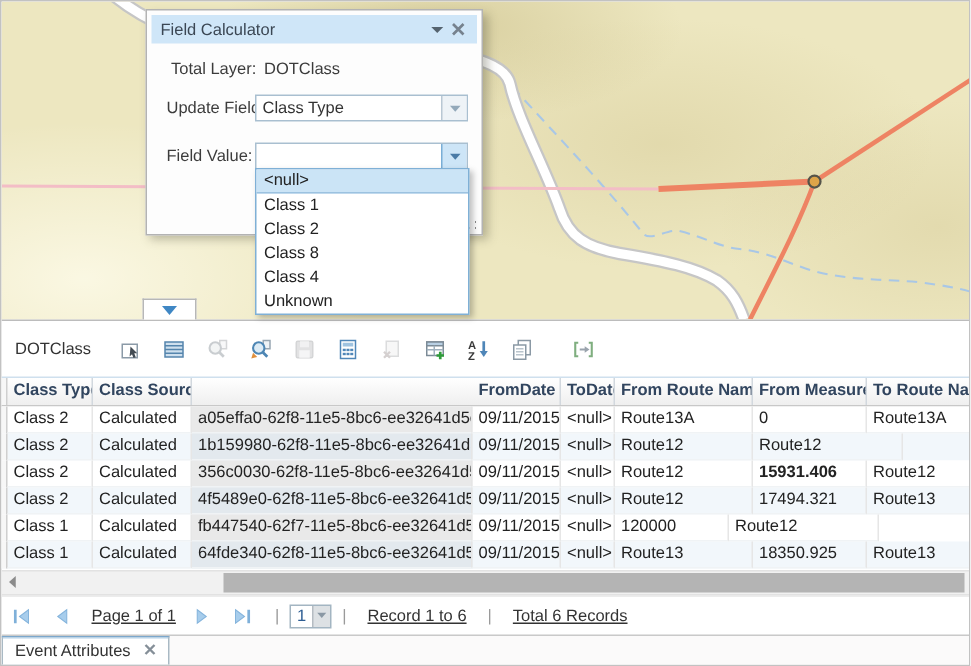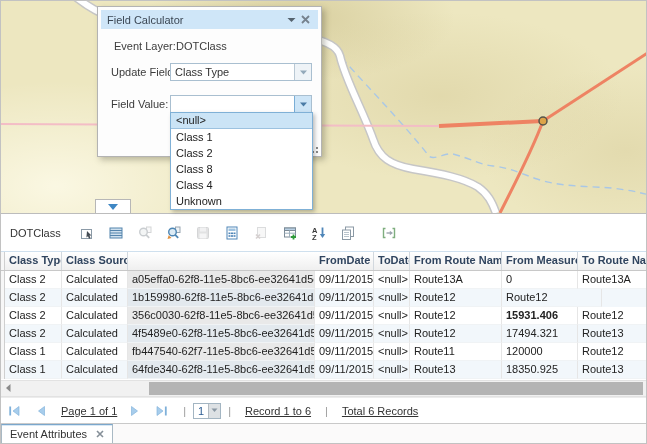--- a/index.html
+++ b/index.html
@@ -125,21 +125,21 @@
             <path d="M0.5 2l4 4 4-4z" fill="#55636f"></path>
           </svg>
       </span>
       <span class="tb-btn">
         <svg width="9" height="9" viewBox="0 0 9 9">
             <path d="M1 1l7 7M8 1l-7 7" stroke="#76828e" stroke-width="1.8" fill="none"></path>
           </svg>
       </span>
     </div>
 
-    <span class="d-label" style="left:16px;top:33px">Event Layer:</span>
+    <span class="d-label" style="left:16px;top:33px">Total Layer:</span>
     <span class="d-value" style="left:78px;top:33px">DOTClass</span>
 
     <span class="d-label" style="left:13px;top:59px">Update Field:</span>
     <div class="combo" style="left:72px;top:56px">
       <span class="combo-text">Class Type</span>
       <span class="combo-btn">
         <svg width="9" height="7" viewBox="0 0 9 7">
             <path d="M1 1.5l3.5 4 3.5-4z" fill="#93a9ba"></path>
           </svg>
       </span>
@@ -319,21 +319,20 @@
             <div class="cell c6" style="width: 76px;">17494.321</div>
             <div class="cell c7" style="width: 100px;">Route13</div>
           </div>
           <div class="g-row">
             <div class="strip"></div>
             <div class="cell c0" style="width: 57px;">Class 1</div>
             <div class="cell c1" style="width: 66px;">Calculated</div>
             <div class="cell c2" style="width: 187px;">fb447540-62f7-11e5-8bc6-ee32641d5ec9</div>
             <div class="cell c3" style="width: 59px;">09/11/2015</div>
             <div class="cell c4" style="width: 36px;">&lt;null&gt;</div>
-            <div class="cell c5" style="width: 92px;">Route11</div>
             <div class="cell c6" style="width: 76px;">120000</div>
             <div class="cell c7" style="width: 100px;">Route12</div>
           </div>
           <div class="g-row">
             <div class="strip"></div>
             <div class="cell c0" style="width: 57px;">Class 1</div>
             <div class="cell c1" style="width: 66px;">Calculated</div>
             <div class="cell c2" style="width: 187px;">64fde340-62f8-11e5-8bc6-ee32641d5ec9</div>
             <div class="cell c3" style="width: 59px;">09/11/2015</div>
             <div class="cell c4" style="width: 36px;">&lt;null&gt;</div>

